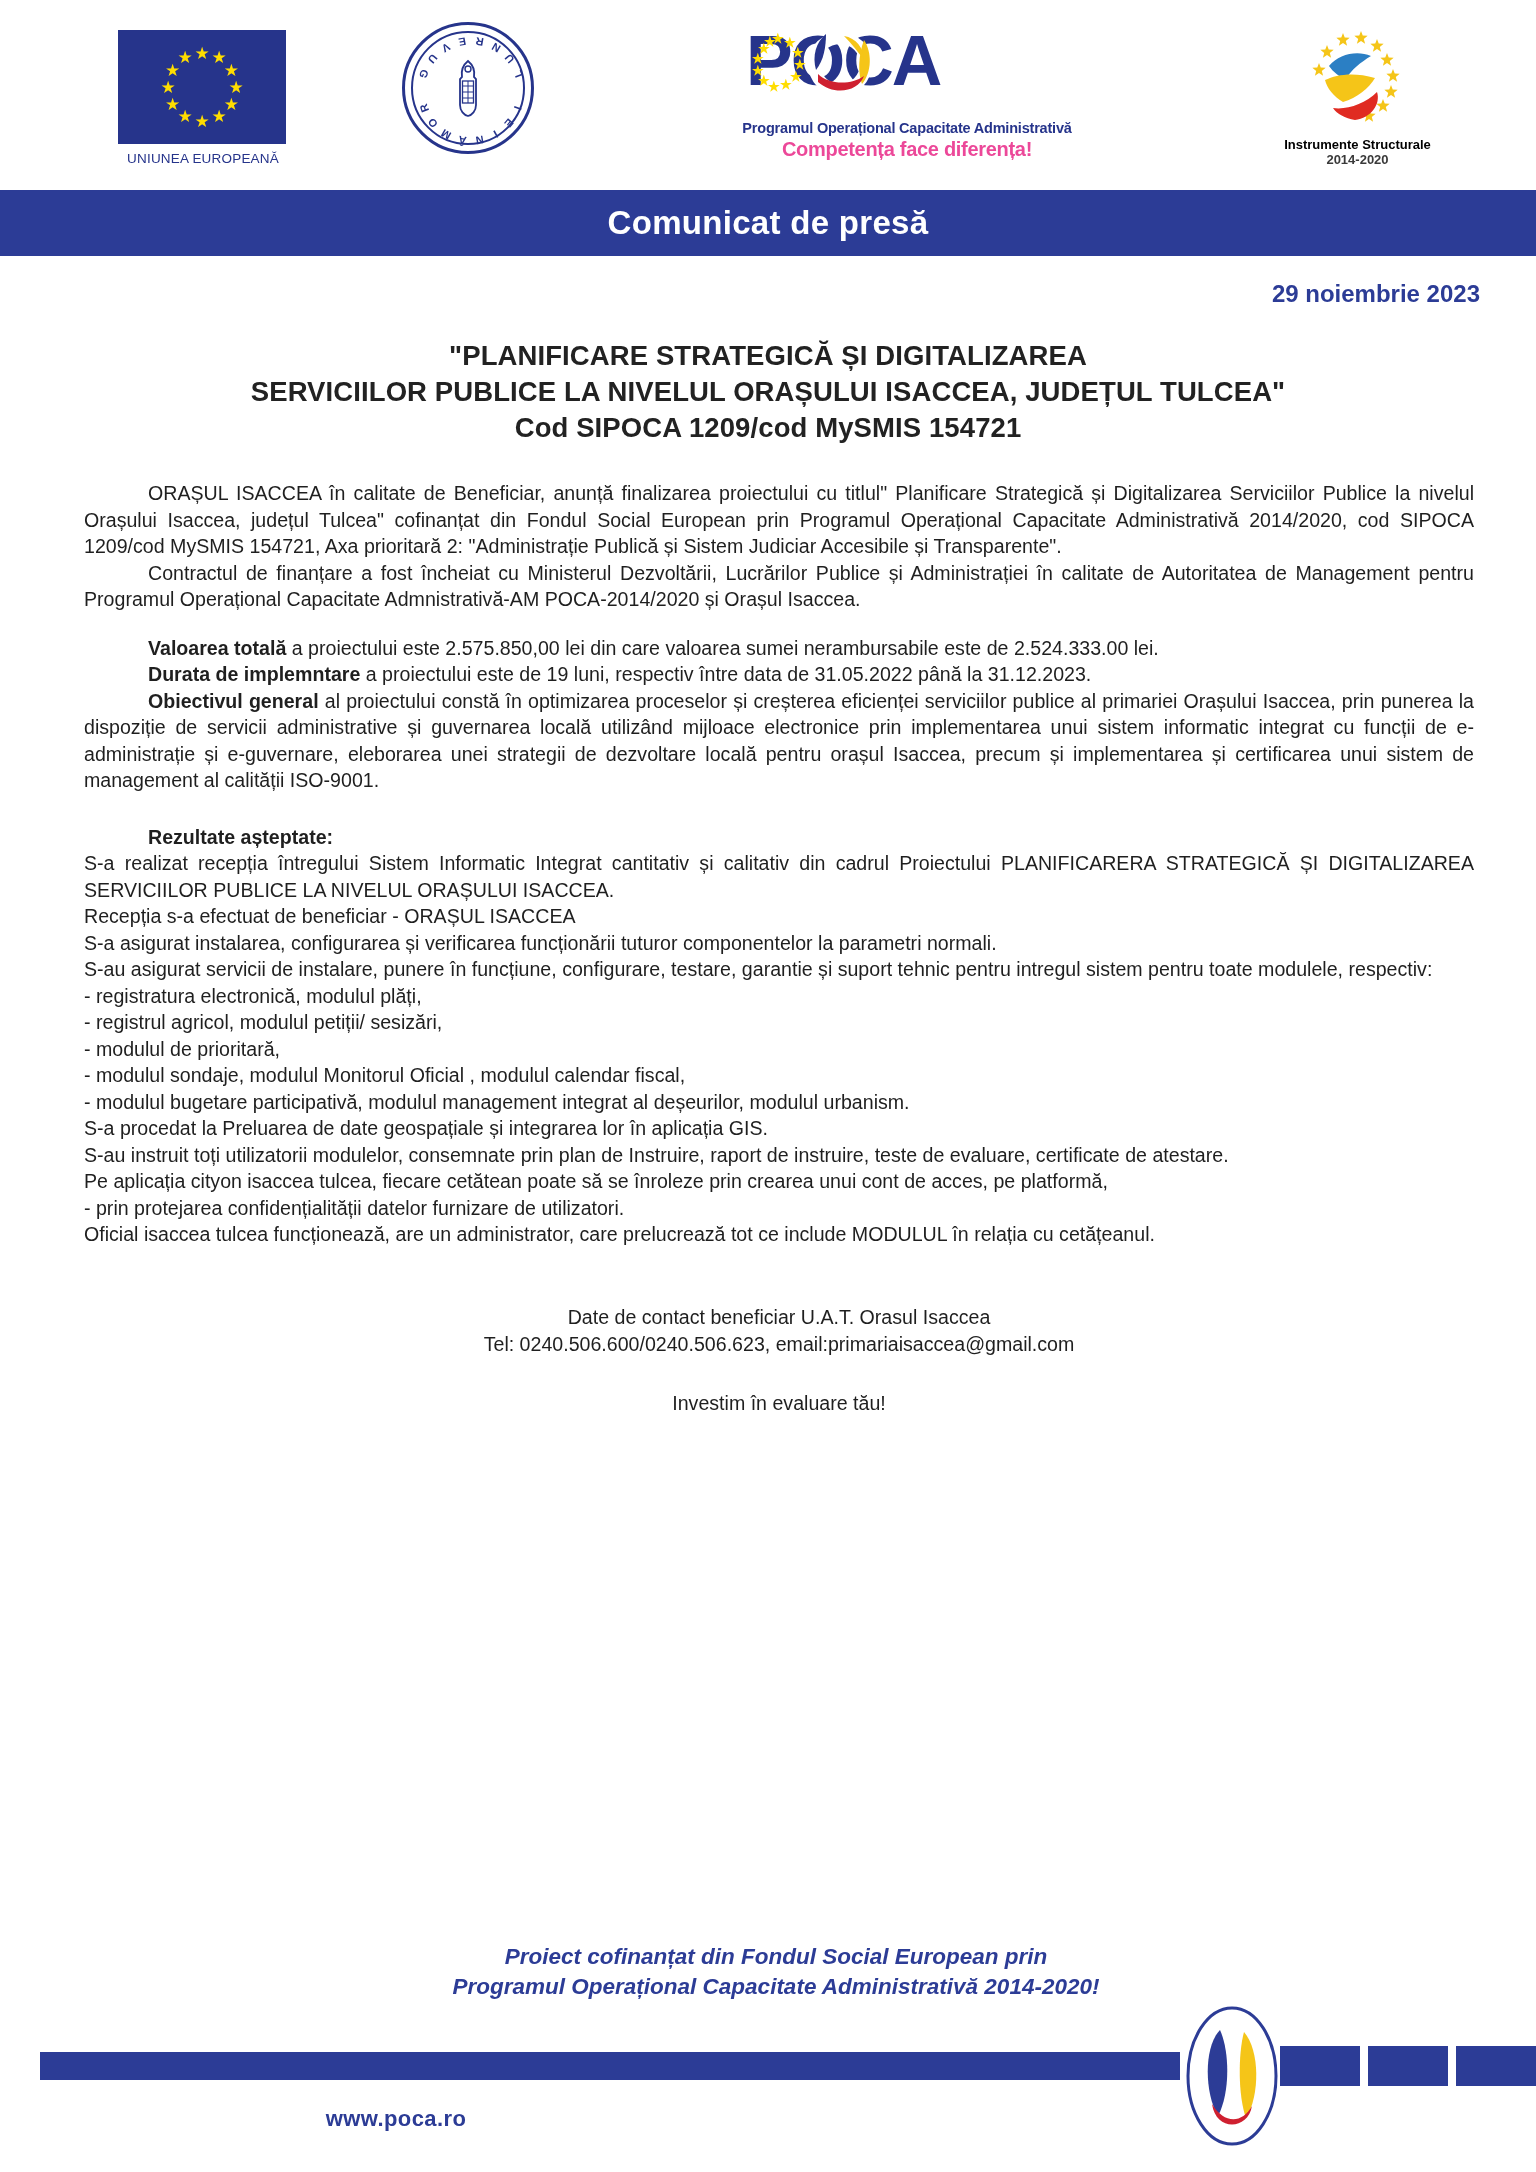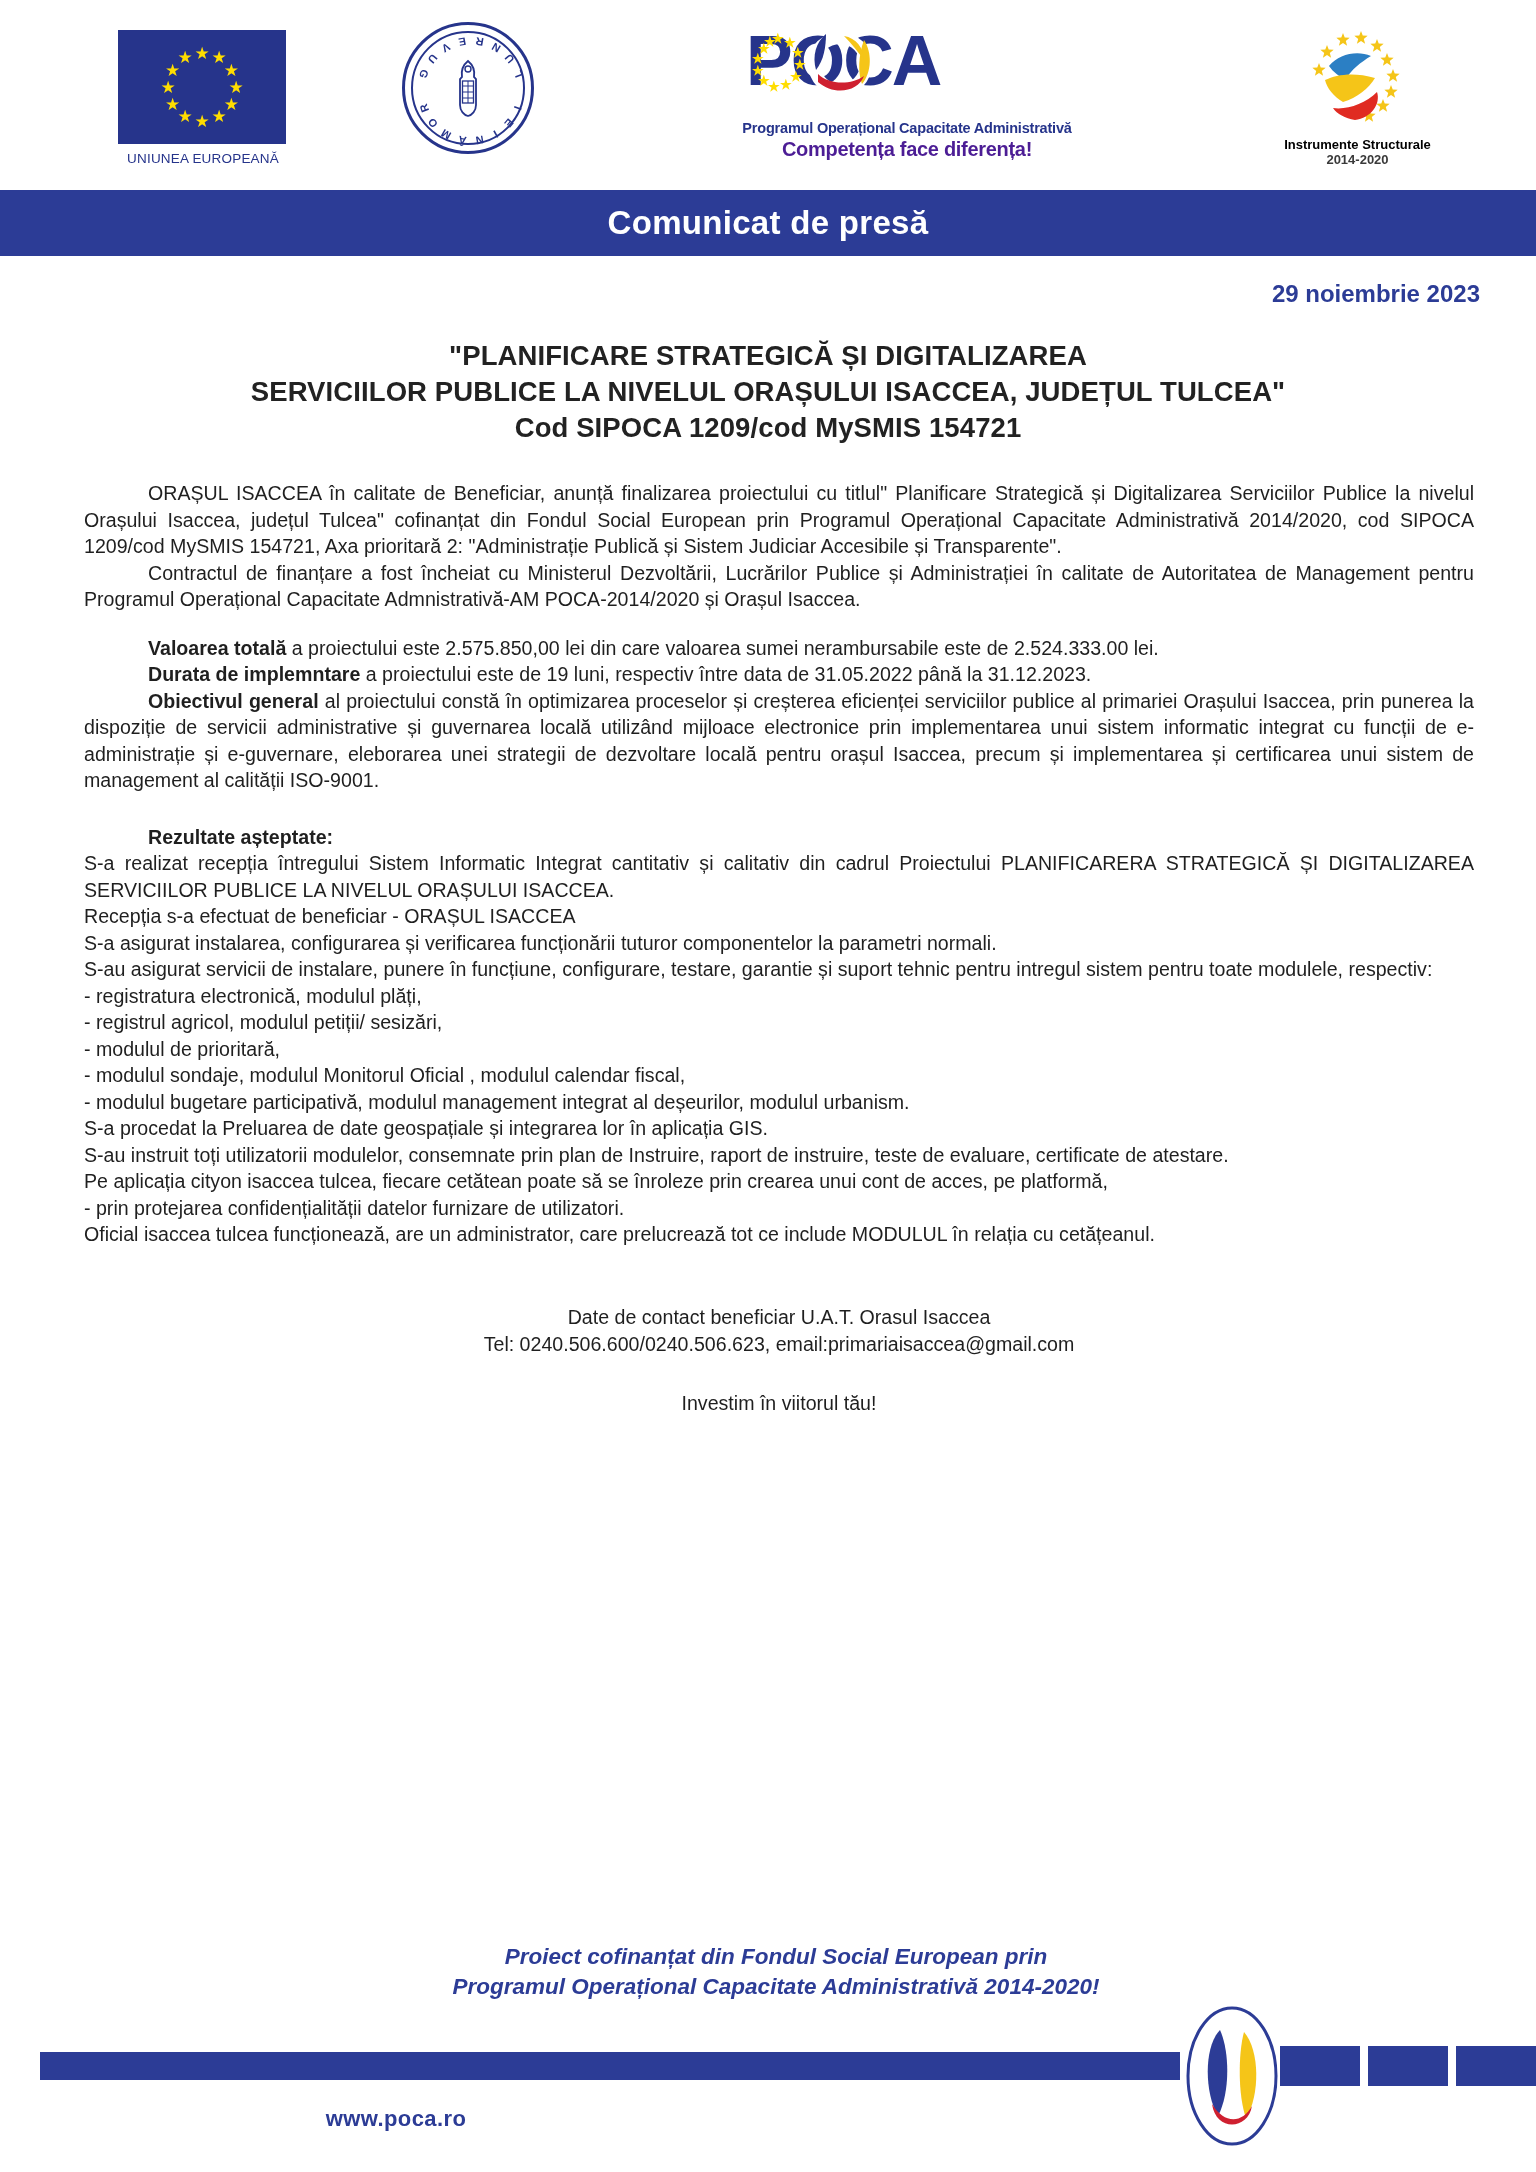--- a/index.html
+++ b/index.html
@@ -120,21 +120,21 @@
   .poca-sub1 {
     font-size: 14.5px;
     color: #26348b;
     text-align: center;
     font-weight: 600;
     letter-spacing: -.2px;
     margin-top: 18px;
   }
   .poca-sub2 {
     font-size: 20px;
-    color: #4c1d95;
+    color: #ec4899;
     text-align: center;
     font-weight: bold;
     letter-spacing: -.3px;
     margin-top: 2px;
   }
 
   
   .is-logo { left: 1250px; top: 26px; width: 215px; }
   .is-globe {
     width: 118px; height: 108px;
@@ -448,21 +448,21 @@
       <p class="just">Pe aplicația cityon isaccea tulcea, fiecare cetătean poate să se înroleze prin crearea unui cont de acces, pe platformă,</p>
       <p class="left">- prin protejarea confidențialității datelor furnizare de utilizatori.</p>
       <p class="just">Oficial isaccea tulcea funcționează, are un administrator, care prelucrează tot ce include MODULUL în relația cu cetățeanul.</p>
     </div>
 
   <div class="center-block">
     <div>Date de contact beneficiar U.A.T. Orasul Isaccea</div>
     <div>Tel: 0240.506.600/0240.506.623, email:primariaisaccea@gmail.com</div>
   </div>
 
-  <div class="invest">Investim în viitorul tău!</div>
+  <div class="invest">Investim în evaluare tău!</div>
 
 </div>
 
 <div class="footer">
   <div class="footer-italic">
     <div>Proiect cofinanțat din Fondul Social European prin</div>
     <div>Programul Operațional Capacitate Administrativă 2014-2020!</div>
   </div>
 
   <div class="bars">

